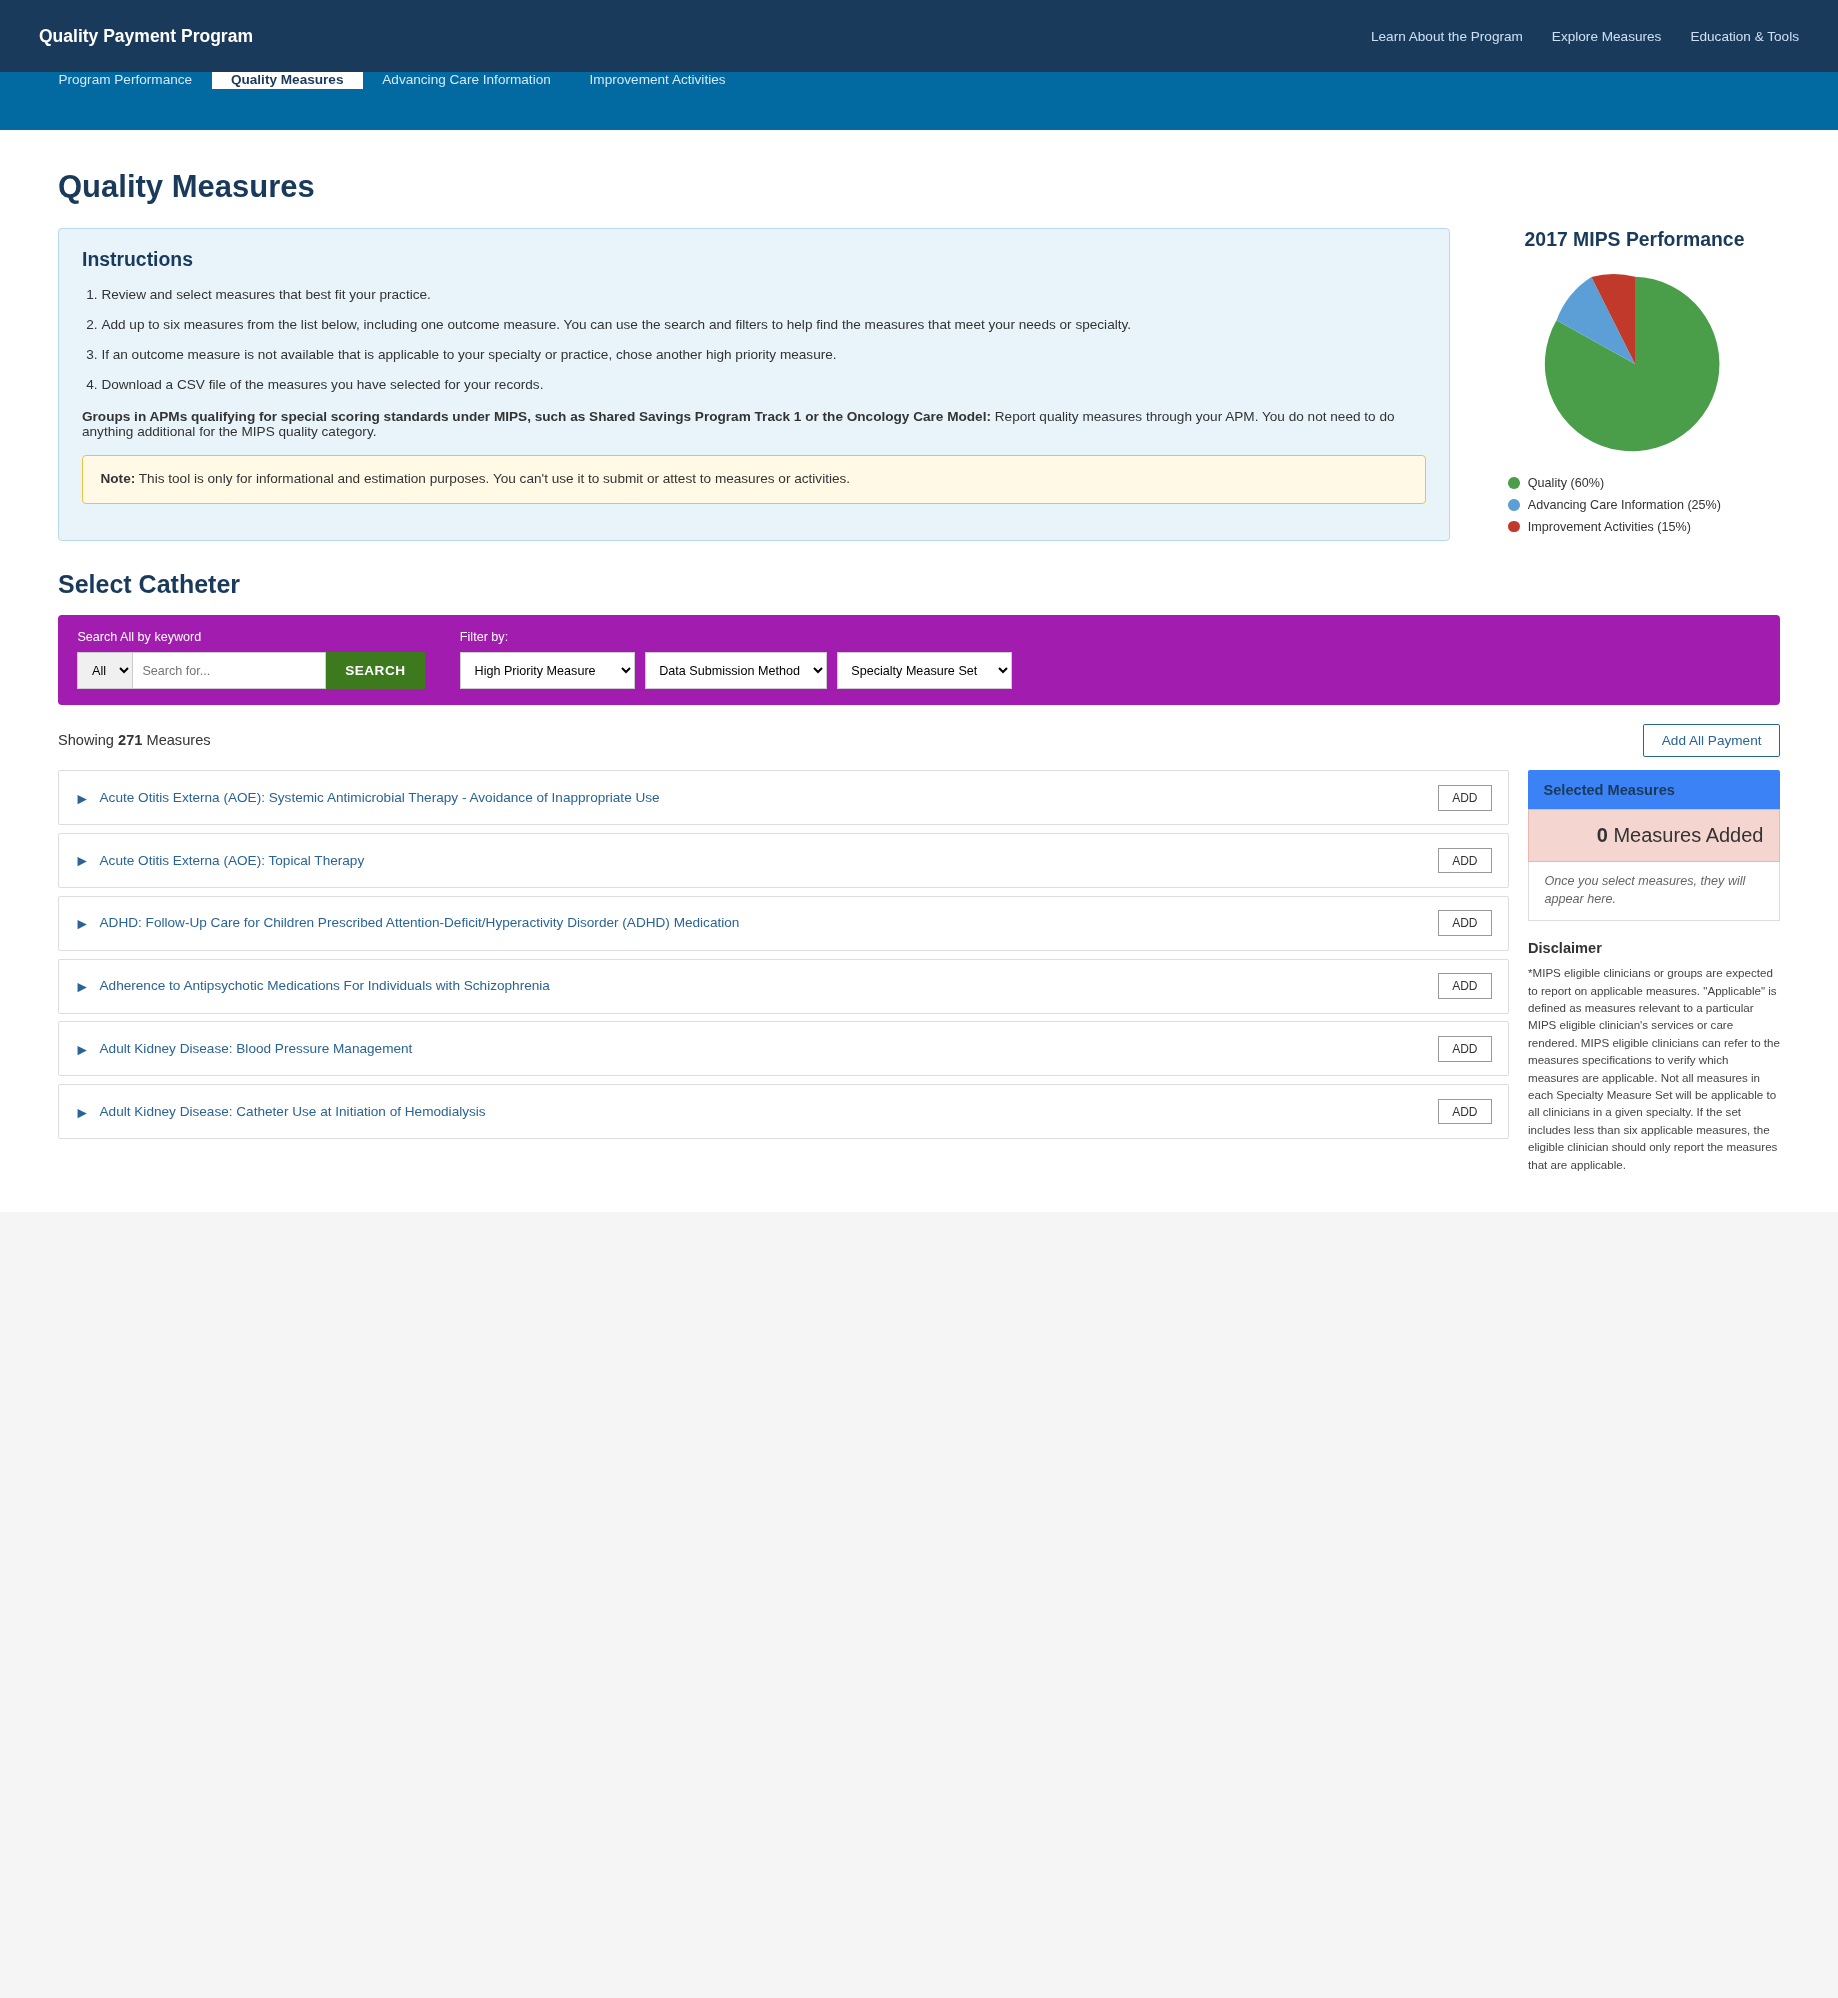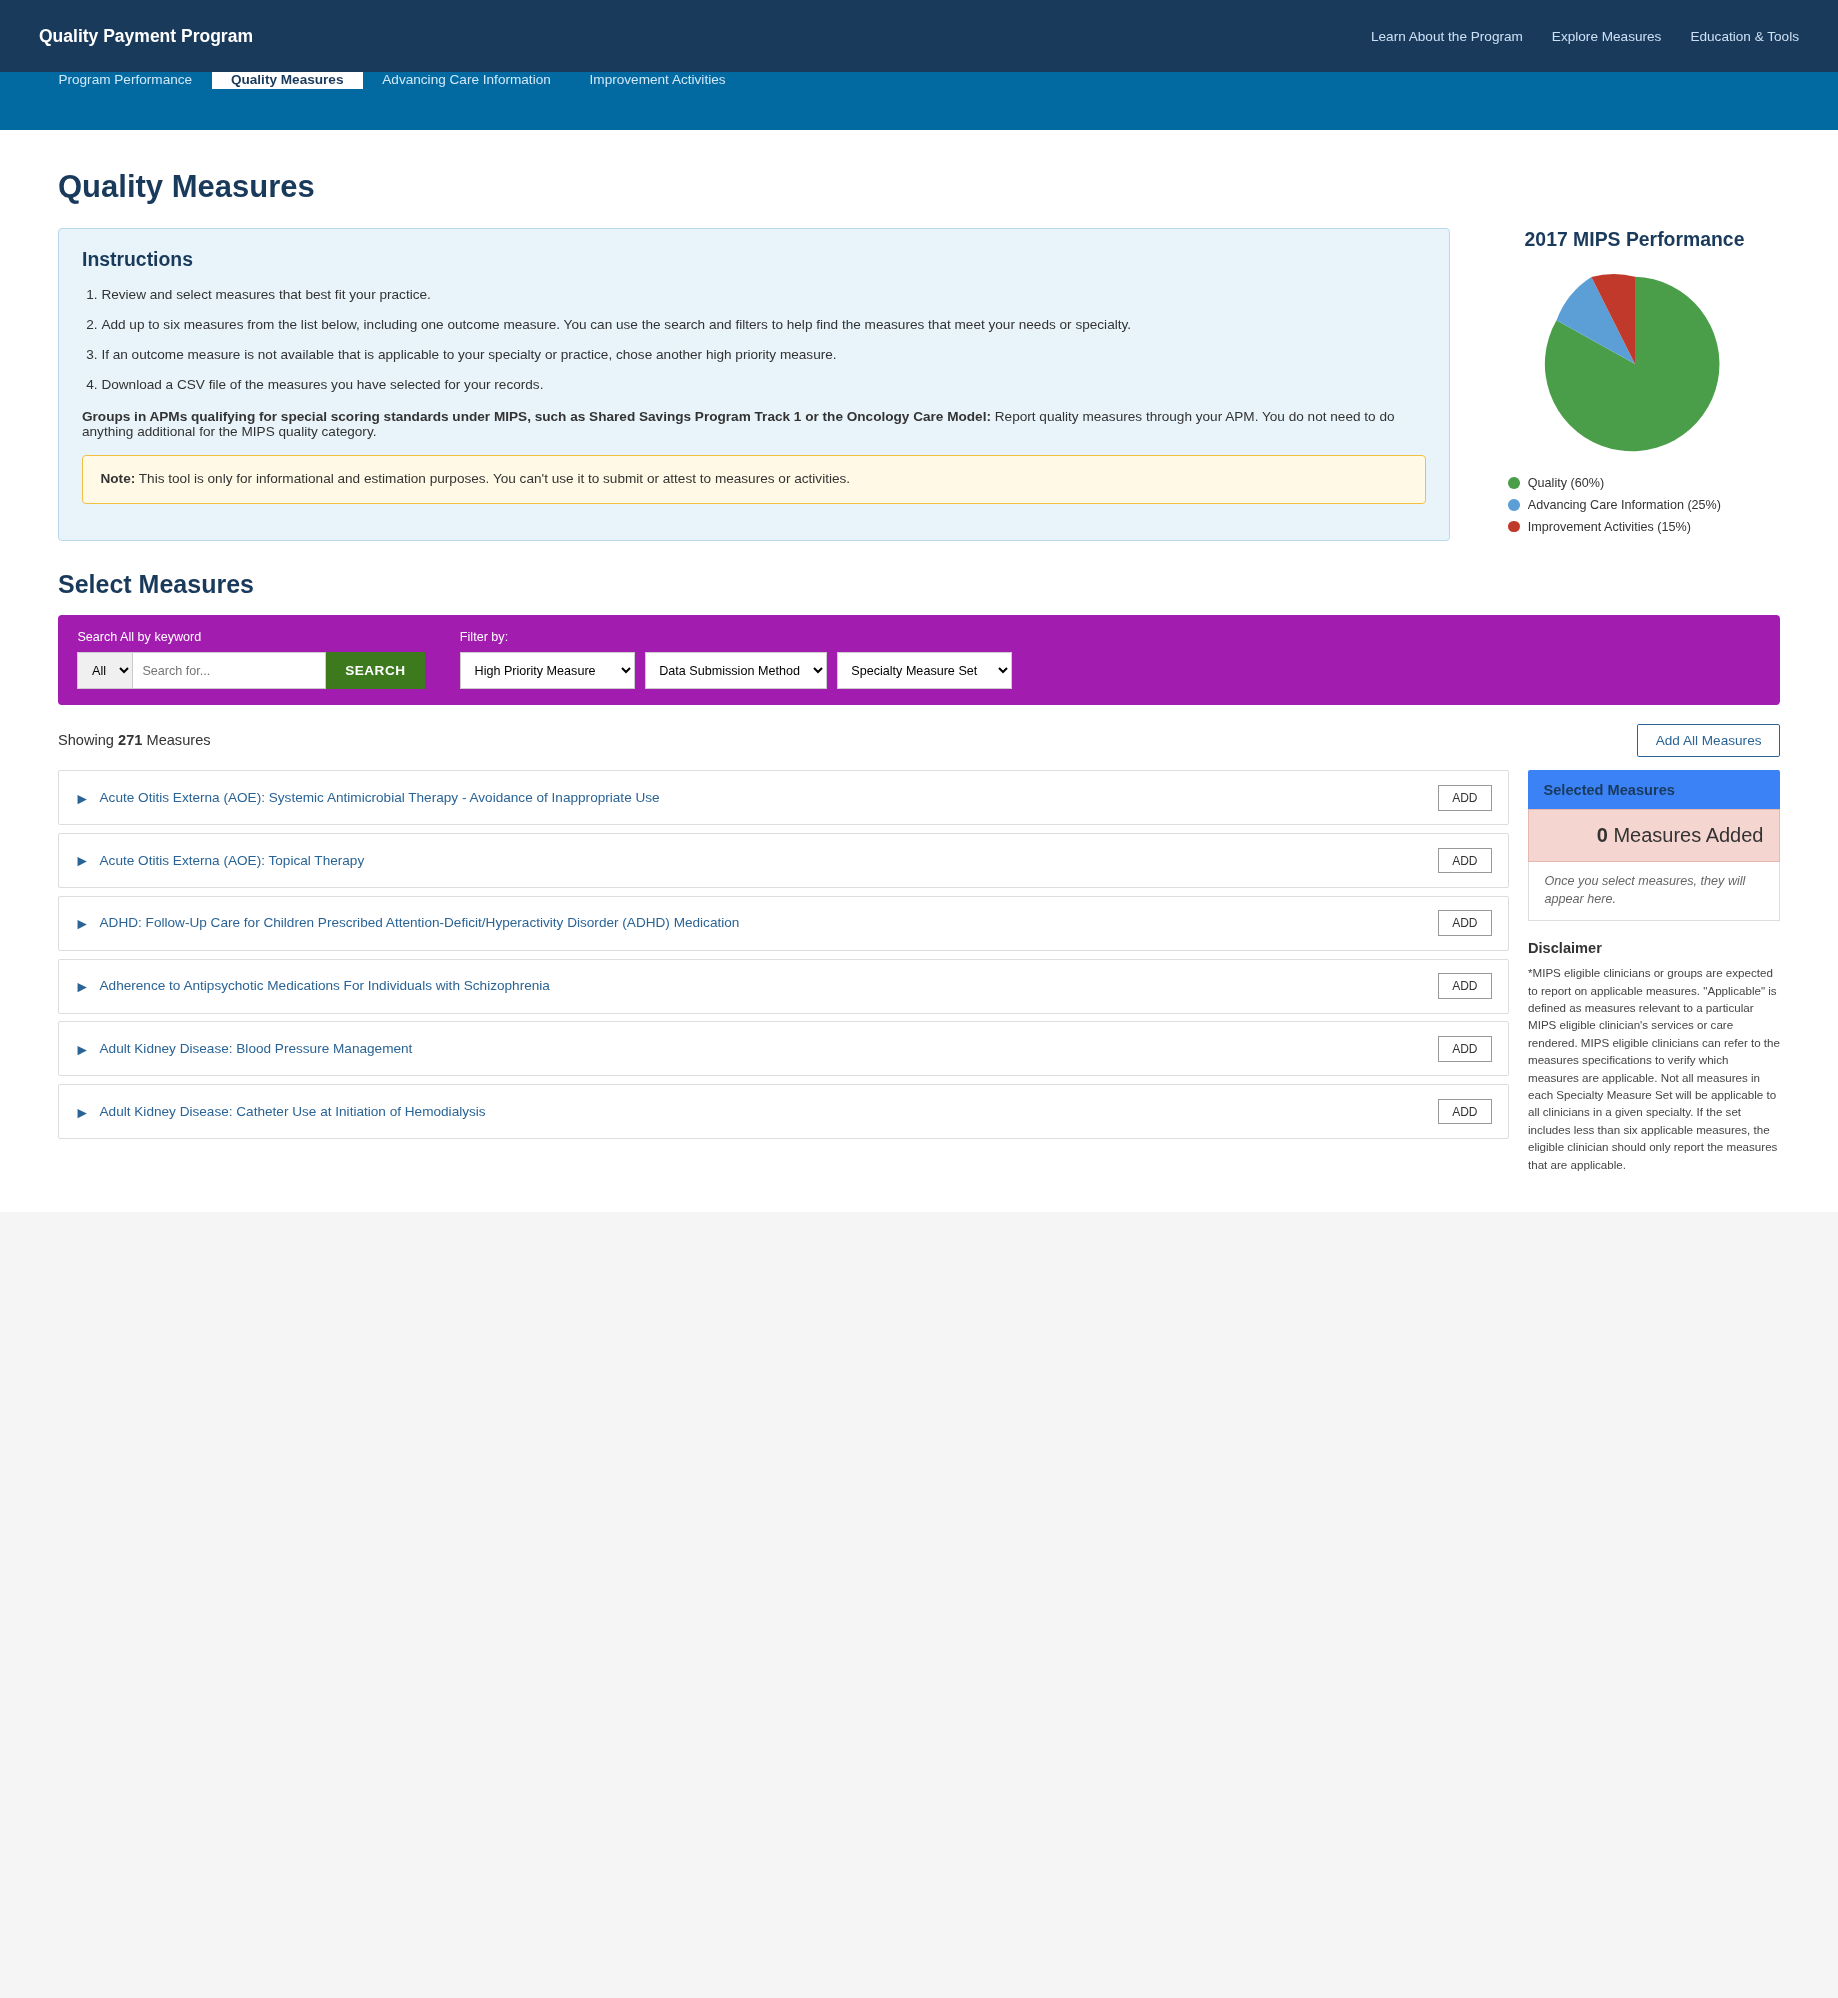--- a/index.html
+++ b/index.html
@@ -401,21 +401,21 @@
         </div>
         <div class="legend-item">
           <div class="legend-dot" style="background:#c0392b;"></div>
           <span>Improvement Activities (15%)</span>
         </div>
       </div>
     </div>
 
   </div>
 
-  <h2 class="select-measures-title">Select Measures</h2>
+  <h2 class="select-measures-title">Select Catheter</h2>
 
   <div class="search-bar-container">
     <div class="search-filter-row">
       <div>
         <div class="search-label">Search All by keyword</div>
         <div class="search-left">
           <select class="search-type-select">
             <option>All</option>
           </select>
           <input class="search-input" type="text" placeholder="Search for..." style="">
@@ -438,21 +438,21 @@
       </div>
     </div>
   </div>
 
   <div class="results-header">
     <div class="results-count">
       <span>Showing</span>
       <strong>271</strong>
       <span>Measures</span>
     </div>
-    <button class="add-all-btn">Add All Measures</button>
+    <button class="add-all-btn">Add All Payment</button>
   </div>
 
   <div class="measures-columns">
 
     <div class="measures-list">
 
       <div class="measure-item">
         <div class="measure-left">
           <span class="chevron-icon">►</span>
           <span class="measure-name">Acute Otitis Externa (AOE): Systemic Antimicrobial Therapy - Avoidance of Inappropriate Use</span>

